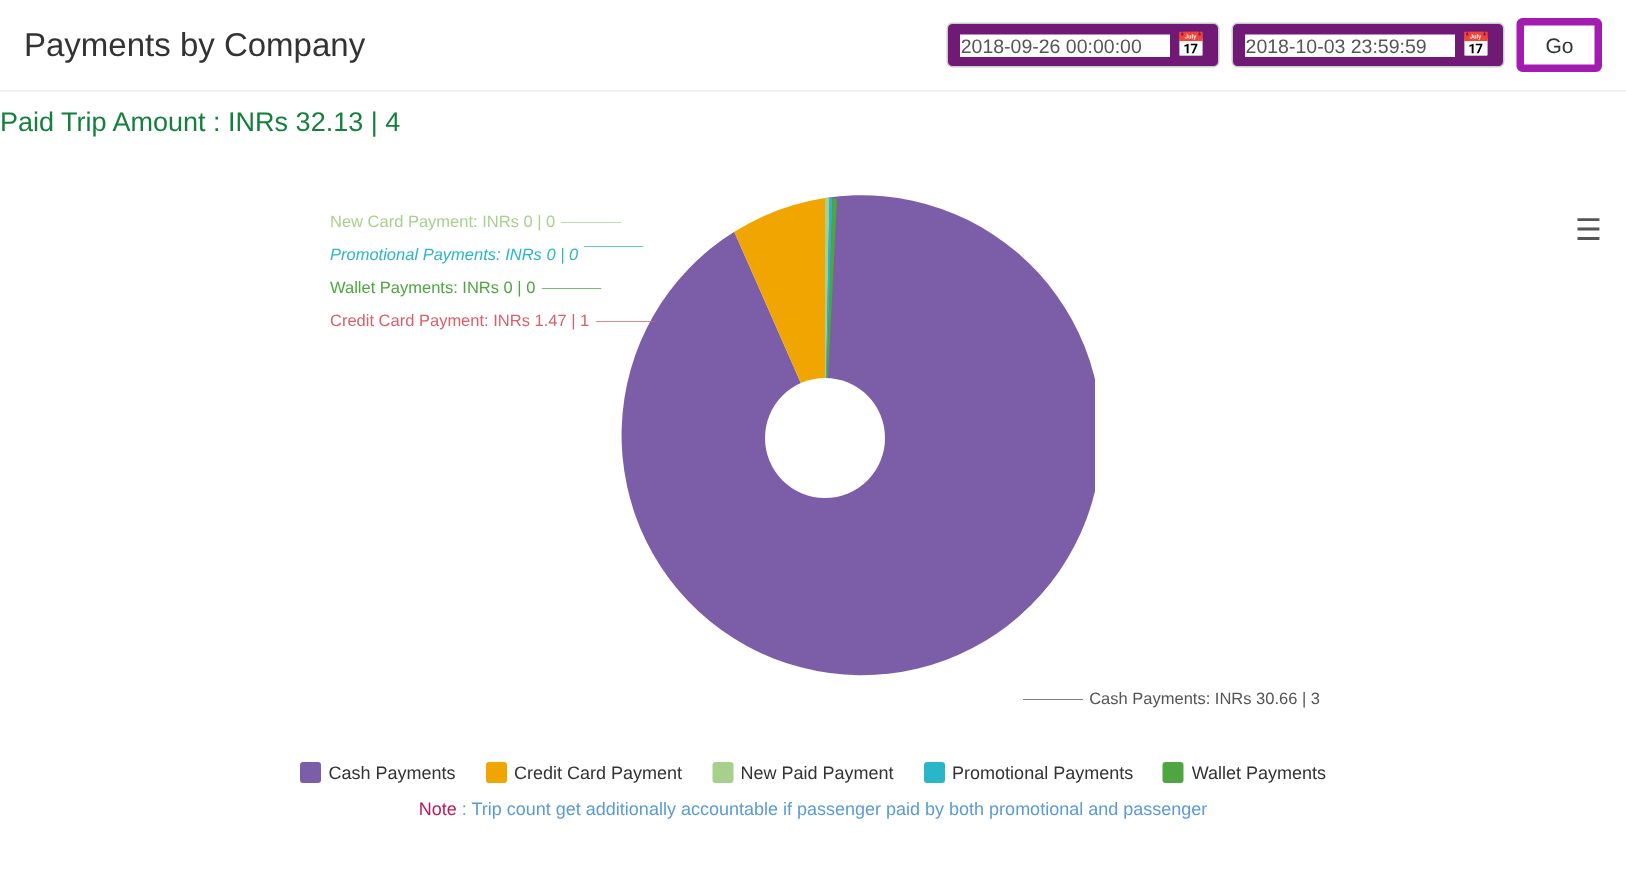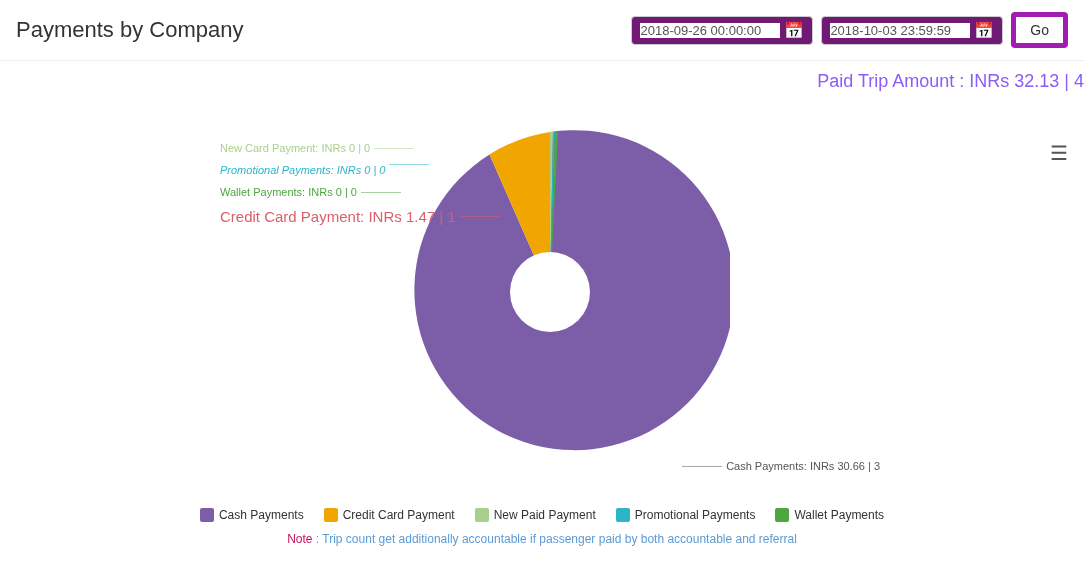--- a/index.html
+++ b/index.html
@@ -9,21 +9,21 @@
     .page-title { font-size: 22px; font-weight: 400; color: #333; }
 
     .controls { display: flex; align-items: center; gap: 8px; }
     .date-input-wrapper { display: flex; align-items: center; border: 1px solid #ccc; border-radius: 4px; padding: 4px 8px; background: #701a75; }
     .date-input { border: none; outline: none; font-size: 13px; color: #555; width: 140px; }
     .cal-icon { color: #aaa; font-size: 16px; margin-left: 4px; }
     .go-btn { background: #fff; border: 5px solid #a21caf; border-radius: 4px; padding: 5px 14px; font-size: 14px; cursor: pointer; color: #333; }
 
     .main { position: relative; padding: 10px 0; }
 
-    .chart-title { text-align: right; color: #8b5cf6; font-size: 18px; font-weight: 400; margin-bottom: 20px; }
+    .chart-title { text-align: left; color: #15803d; font-size: 18px; font-weight: 400; margin-bottom: 20px; }
 
     .legend { display: flex; justify-content: center; align-items: center; gap: 20px; margin-top: 16px; flex-wrap: wrap; padding: 0 20px; }
     .legend-item { display: flex; align-items: center; gap: 5px; font-size: 12px; }
     .legend-color { width: 14px; height: 14px; border-radius: 2px; display: inline-block; }
 
     .note { text-align: center; font-size: 12px; color: #555; margin-top: 10px; padding-bottom: 10px; }
     .note-label { color: #be185d; font-weight: normal; text-align: center; }
     .note-text { color: #5b9bd5; }
 
     .hamburger-icon { position: absolute; right: 16px; top: 80px; font-size: 20px; color: #555; cursor: pointer; }
@@ -81,21 +81,21 @@
           <svg width="40" height="1">
               <line x1="0" y1="0" x2="40" y2="0" stroke="#2bb5c8" stroke-width="1"></line>
             </svg>
         </div>
         <div style="font-size:11px; color:#4ea640; display:flex; align-items:center; gap:4px;">
           <span>Wallet Payments: INRs 0 | 0</span>
           <svg width="40" height="1">
               <line x1="0" y1="0" x2="40" y2="0" stroke="#4ea640" stroke-width="1"></line>
             </svg>
         </div>
-        <div style="font-size:15px; color:#d95f6a; display:flex; align-items:center; gap:4px;">
+        <div style="font-size:11px; color:#d95f6a; display:flex; align-items:center; gap:4px;">
           <span>Credit Card Payment: INRs 1.47 | 1</span>
           <svg width="40" height="1">
               <line x1="0" y1="0" x2="40" y2="0" stroke="#d95f6a" stroke-width="1"></line>
             </svg>
         </div>
       </div>
 
       <div style="position:absolute; right:20px; bottom:20px; font-size:11px; color:#555; display:flex; align-items:center; gap:4px;">
         <svg width="40" height="1">
             <line x1="0" y1="0" x2="40" y2="0" stroke="#555" stroke-width="1"></line>
@@ -123,15 +123,15 @@
       <span>Promotional Payments</span>
     </div>
     <div class="legend-item">
       <span class="legend-color" style="background:#4ea640;"></span>
       <span>Wallet Payments</span>
     </div>
   </div>
 
   <div class="note">
     <span class="note-label">Note</span>
-    <span class="note-text">: Trip count get additionally accountable if passenger paid by both accountable and referral</span>
+    <span class="note-text">: Trip count get additionally accountable if passenger paid by both promotional and passenger</span>
   </div>
 </div>
 
 </body></html>

